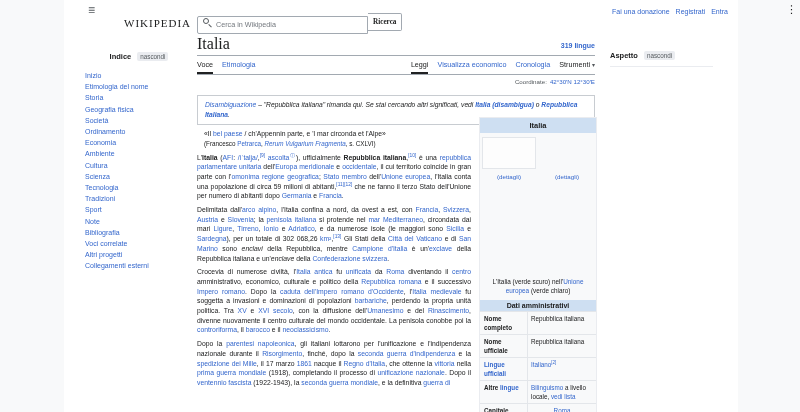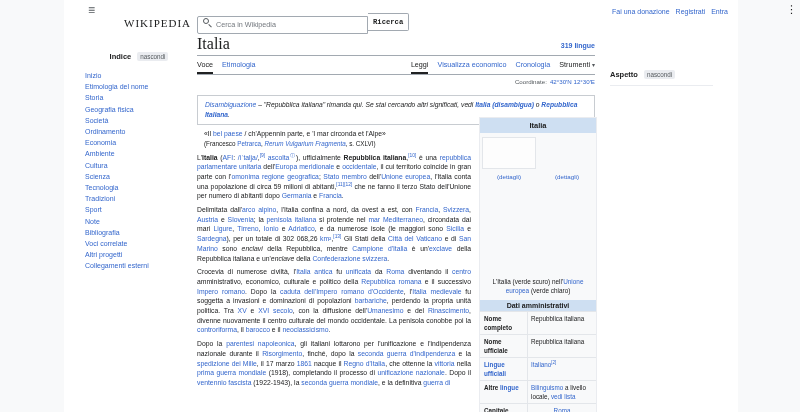--- a/index.html
+++ b/index.html
@@ -21,21 +21,21 @@
   .search-input { width:171px; height:18px; border:1px solid #a2a9b1; border-radius:2px 0 0 2px;
                   padding:0 4px 0 18px; font-size:7.2px; font-family:"Liberation Sans",sans-serif;
                   color:#202122; background:#fff; outline:none; }
   .search-input::placeholder { color:#72777d; }
   .search-icon { position:absolute; left:6px; top:5px; width:6px; height:6px;
                  border:1px solid #54595d; border-radius:50%; }
   .search-icon::after { content:""; position:absolute; left:4.5px; top:4.5px; width:4px; height:1px;
                  background:#54595d; transform:rotate(45deg); transform-origin:0 0; }
   .search-btn { height:18px; border:1px solid #a2a9b1; border-left:none; border-radius:0 2px 2px 0;
                 background:#fff; font-weight:bold; font-size:7.2px; padding:0 5px; color:#202122;
-                font-family:Liberation Mono, monospace; cursor:pointer; }
+                font-family:Liberation Serif, serif; cursor:pointer; }
   .header-links { position:absolute; left:612px; top:8px; display:flex; gap:6px; font-size:7px; white-space:nowrap; }
   .kebab { position:absolute; left:786px; top:3px; font-size:11px; color:#202122; cursor:pointer; }
 
   
   .toc { position:absolute; left:85px; top:52px; width:108px; }
   .toc-head { display:flex; align-items:center; gap:6px;justify-content:center; }
   .toc-title { font-weight:bold; font-size:7.5px; }
   .pill { background:#eaecf0; border-radius:2px; font-size:6.3px; color:#54595d;
           padding:1px 3px; cursor:pointer; border:none; font-family:"Liberation Sans",sans-serif; }
   .toc ul { list-style:none; margin-top:9px; }
@@ -57,21 +57,21 @@
   .coords { text-align:right; font-size:6.2px; margin-top:3px; }
   .coords .lbl { color:#54595d; margin-right:3px; }
   .hatnote { margin-top:10px; border:1px solid #c8ccd1; padding:4px 7px;
              font-size:6.7px; font-style:italic; line-height:10px; }
   .quote { margin:4px 0 0 7px; font-size:6.8px; line-height:9.5px; }
   .quote-attr { font-size:6.3px; margin:1px 0 0 7px; }
   .article { width:274px; margin-top:6px; }
   .para { font-size:6.8px; line-height:9.7px; text-align:justify; margin-bottom:4px; }
 
   
-  .aspetto { position:absolute; left:610px; top:70px; width:103px; display:flex; gap:6px;
+  .aspetto { position:absolute; left:610px; top:51px; width:103px; display:flex; gap:6px;
              align-items:center; border-bottom:1px solid #eaecf0; padding-bottom:6px; }
   .aspetto-title { font-weight:bold; font-size:7.5px; }
 
   
   .infobox { position:absolute; left:479px; top:117px; width:118px; background:#f8f9fa;
              border:1px solid #eaecf0; font-size:6.3px; }
   .ib-title { background:#cedff2; text-align:center; font-weight:bold; font-size:7.5px; padding:3px 0; }
   .ib-images { display:flex; height:40px; align-items:center; }
   .ib-img-cell { flex:1; display:flex; justify-content:center; }
   .flag-box { width:54px; height:32px; background:#fdfdfd; border:1px solid #e3e6ea; }

